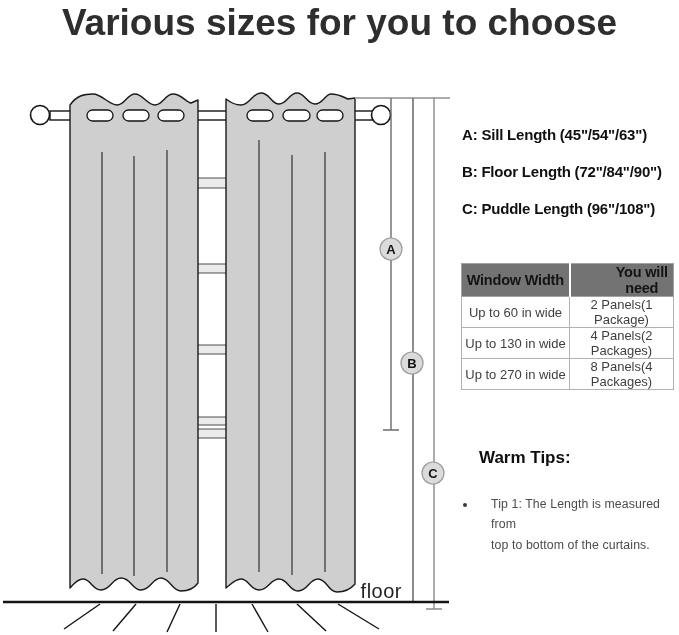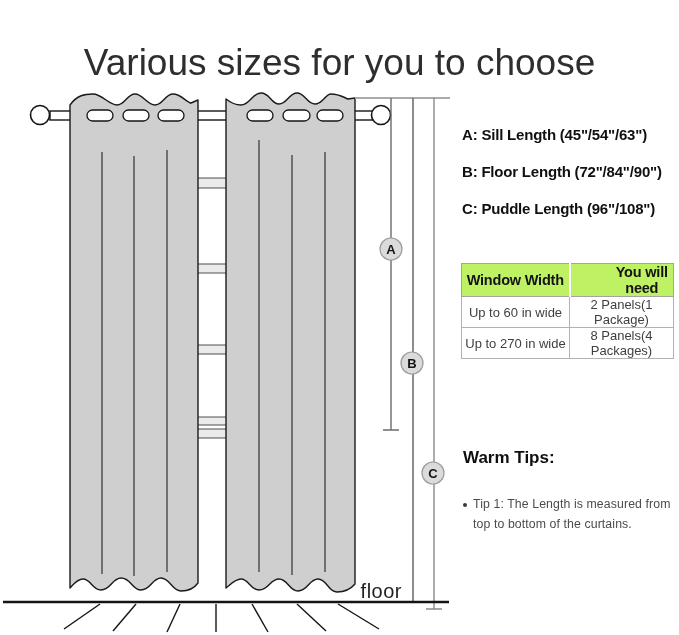--- a/index.html
+++ b/index.html
@@ -2,46 +2,45 @@
 <html><head>
 <meta charset="utf-8">
 <style>
   html,body{margin:0;padding:0;background:#ffffff;}
   .canvas{
     position:relative;width:679px;height:635px;background:#ffffff;overflow:hidden;
     font-family:"Liberation Sans", sans-serif;
   }
   .title{
     position:absolute;left:0;top:0;width:679px;text-align:center;
-    font-size:37px;font-weight:400;color:#2e2e2e;letter-spacing:0px;line-height:46px;
+    font-size:37px;font-weight:700;color:#2e2e2e;letter-spacing:0px;line-height:46px;
     white-space:nowrap;
-    margin-top:40px;
   }
   .illus{position:absolute;left:0;top:0;}
   .sizes{position:absolute;left:462px;top:126px;width:215px;}
   .size-line{font-size:15px;font-weight:700;color:#101010;line-height:17px;margin-bottom:20px;white-space:nowrap;letter-spacing:-0.2px;}
   .size-table{
     position:absolute;left:461px;top:263px;width:212px;border-collapse:collapse;
     table-layout:fixed;
   }
   .size-table th{
-    background:#bef264;border:1px solid #a3a3a3;height:30px;
+    background:#737373;border:1px solid #a3a3a3;height:30px;
     font-size:14.5px;font-weight:700;color:#141414;text-align:center;padding:0;
     letter-spacing:-0.2px;
   }
   .size-table th + th{border-left:2px solid #ffffff;padding-left:40px;}
   .size-table td{
     border:1px solid #b2b2b2;height:26px;font-size:13px;color:#3f3f3f;
     text-align:center;padding:0;letter-spacing:0px;
   }
   .size-table col.c1{width:108px;}
   .size-table col.c2{width:104px;}
   .tips{position:absolute;left:463px;top:448px;width:214px;}
-  .tips-heading{font-size:17px;font-weight:700;color:#0e0e0e;margin:0 0 26px 0;}
-  .tip{display:flex;gap:6px;margin-bottom:19px;}
+  .tips-heading{font-size:17px;font-weight:700;color:#0e0e0e;margin:0 0 26px 16px;}
+  .tip{display:flex;gap:24px;margin-bottom:19px;}
   .tip-bullet{width:4px;height:4px;border-radius:50%;background:#3a3a3a;margin-top:9px;flex:0 0 auto;}
   .tip-text{font-size:12.3px;color:#4c4c4c;line-height:1.65;white-space:pre-line;letter-spacing:0.1px;}
 </style>
 </head>
 <body>
 
 <div class="canvas">
 
   <div class="title">Various sizes for you to choose</div>
 
@@ -173,20 +172,24 @@
         <th>Window Width</th>
         <th>You will need</th>
       </tr>
     </thead>
     <tbody>
       <tr>
         <td>Up to 60 in wide</td>
         <td>2 Panels(1 Package)</td>
       </tr>
       <tr>
+        <td>Up to 130 in wide</td>
+        <td>4 Panels(2 Packages)</td>
+      </tr>
+      <tr>
         <td>Up to 270 in wide</td>
         <td>8 Panels(4 Packages)</td>
       </tr>
     </tbody>
   </table>
 
   <div class="tips">
     <div class="tips-heading">Warm Tips:</div>
     <div class="tip">
       <span class="tip-bullet"></span>

